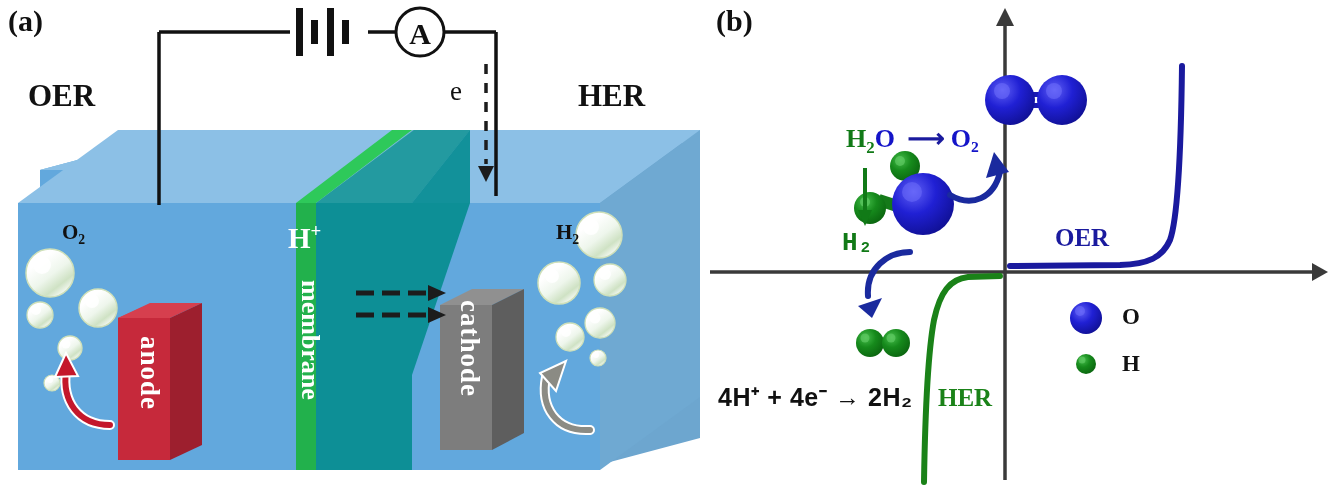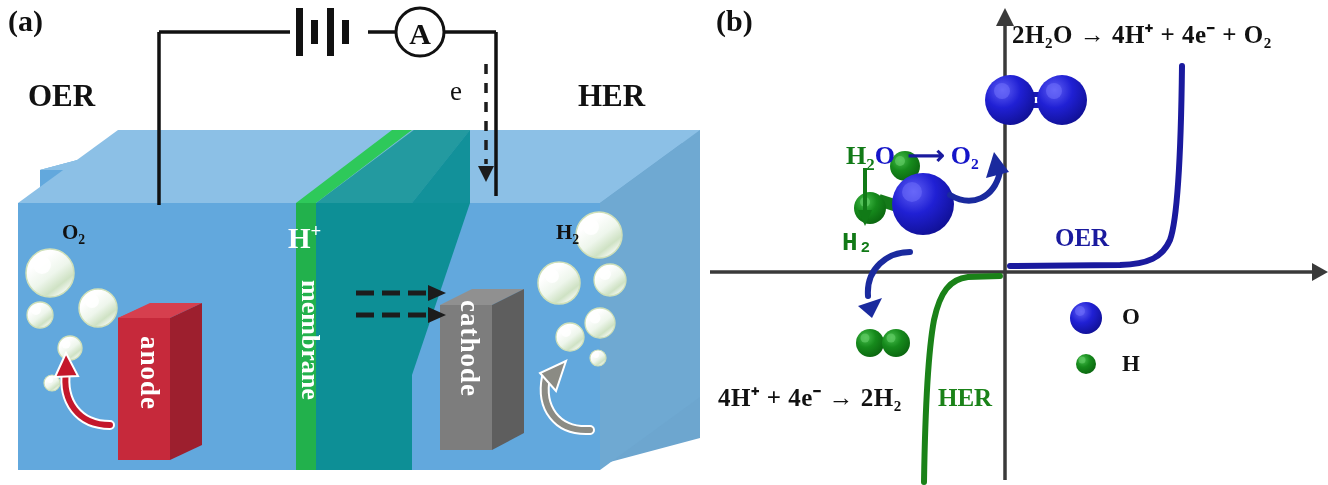--- a/index.html
+++ b/index.html
@@ -252,25 +252,24 @@
 
     <path d="M 210,252 C 188,252 166,268 168,296" fill="none" stroke="#1a2a9e" stroke-width="6" stroke-linecap="round"></path>
     <polygon points="158,306 182,298 172,318" fill="#1a2a9e"></polygon>
 
     <circle cx="386" cy="318" r="16" fill="url(#bO)"></circle>
     <circle cx="380" cy="311" r="5" fill="#6f6ffb" opacity="0.55"></circle>
     <circle cx="386" cy="364" r="10" fill="url(#bH)"></circle>
     <circle cx="382" cy="360" r="3.5" fill="#67cf6b" opacity="0.6"></circle>
   </svg>
 
-  <div class="lbl" style="left:1012px;top:22px;font-size:25px;font-weight:bold;color:#111111;font-family:'Liberation Serif',serif;letter-spacing:0.5px;">2H₂O → 4H⁺ + 4e⁻ + O₂</div>
-
-  <div class="lbl" style="left:718px;top:385px;font-size:25px;font-weight:bold;color:#111111;font-family:Liberation Serif, serif;letter-spacing:0.5px;">4H⁺ + 4e⁻ → 2H₂</div>
-
-  <div class="lbl" style="left:846px;top:126px;font-size:26px;font-weight:bold;font-family:'Liberation Serif',serif;margin-top:17px;">
+
+  <div class="lbl" style="left:718px;top:385px;font-size:25px;font-weight:bold;color:#111111;font-family:Liberation Sans, sans-serif;letter-spacing:0.5px;">4H⁺ + 4e⁻ → 2H₂</div>
+
+  <div class="lbl" style="left:846px;top:126px;font-size:26px;font-weight:bold;font-family:'Liberation Serif',serif;">
     <span style="color:#117a17;">H</span><span class="sub" style="color:#117a17;">2</span><span style="color:#1414c8;">O</span>
     <span style="color:#1a1a9e;margin:0 6px;">⟶</span><span style="color:#1414c8;">O₂</span>
   </div>
 
   <svg class="abs" style="left:852px;top:168px;" width="30" height="62">
     <line x1="13" y1="0" x2="13" y2="44" stroke="#117a17" stroke-width="4"></line>
     <polygon points="6,42 20,42 13,58" fill="#117a17"></polygon>
   </svg>
   <div class="lbl" style="left:842px;top:230px;font-size:26px;font-weight:bold;color:#117a17;font-family:Liberation Mono, monospace;">H₂</div>
 

